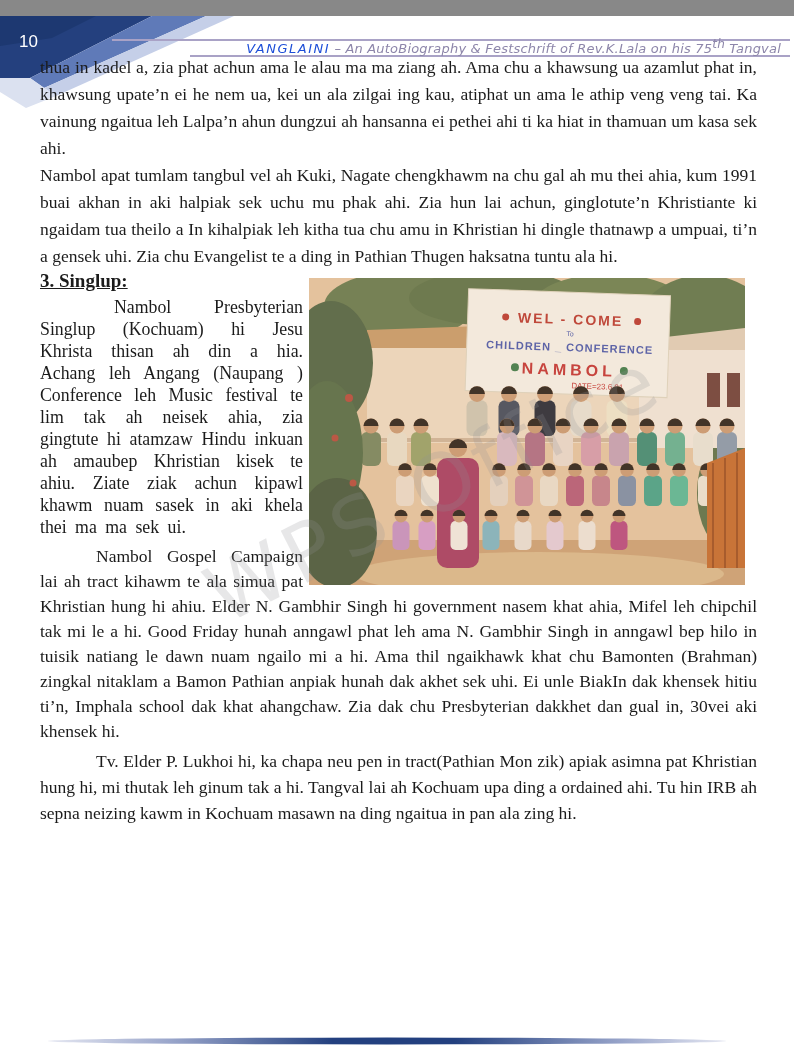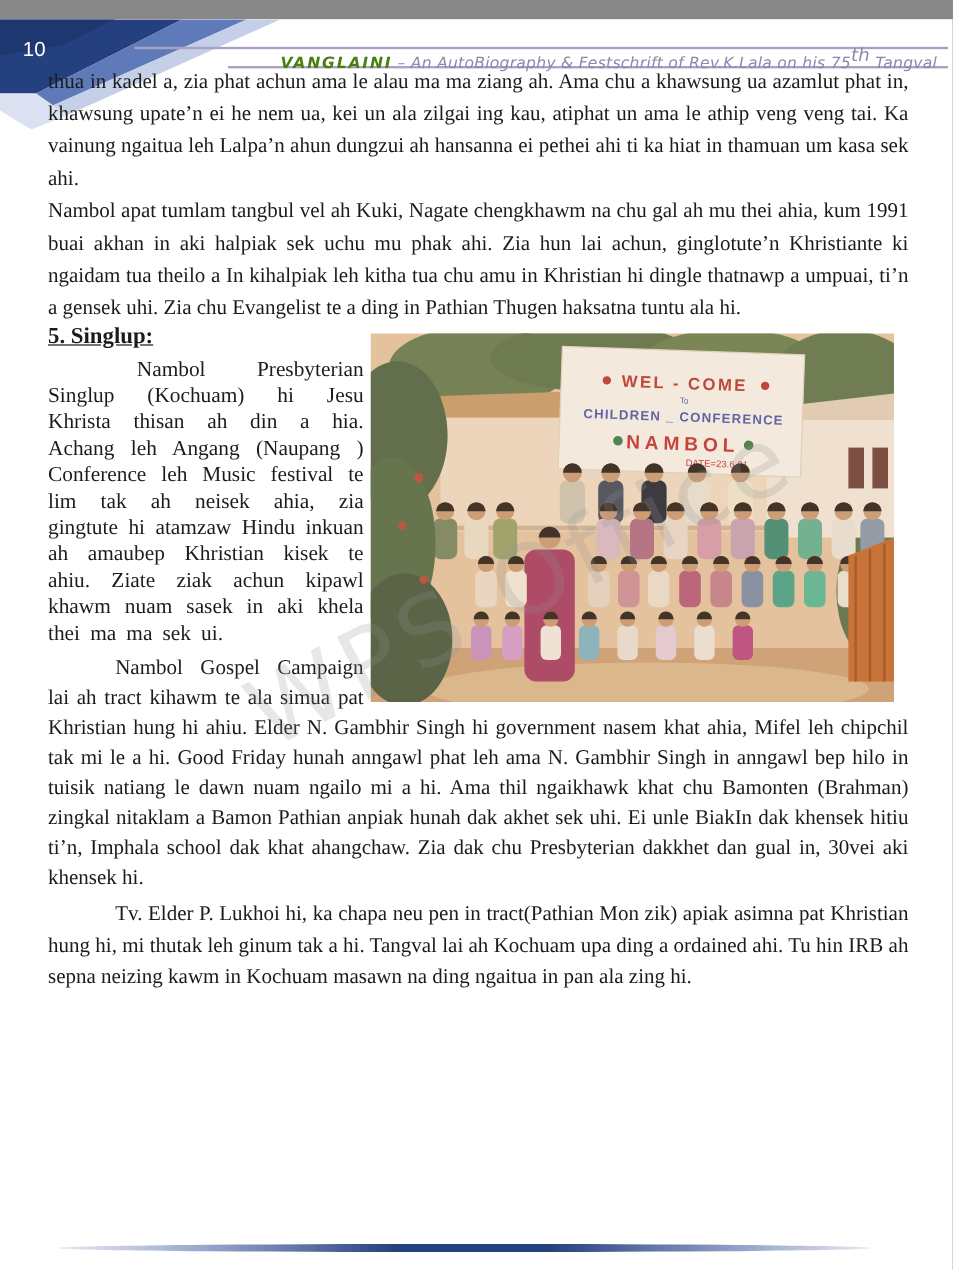--- a/index.html
+++ b/index.html
@@ -6,22 +6,22 @@
   .page{position:relative;width:794px;height:1058px;background:#ffffff;overflow:hidden;
         font-family:"Liberation Serif",serif;color:#1b1b1b;margin:16px auto;}
   
   .hdr-corner{position:absolute;top:0;left:0;width:240px;height:92px;}
   .page-num{position:absolute;top:16px;left:19px;color:#ffffff;
             font-family:"Liberation Sans",sans-serif;font-size:17px;}
   .rule-a{position:absolute;top:23px;left:112px;right:4px;height:2px;background:#a9a2c6;}
   .rule-b{position:absolute;top:39px;left:190px;right:4px;height:2px;background:#a9a2c6;}
   .hdr-title{position:absolute;top:21px;right:13px;font-family:"DejaVu Sans",sans-serif;
              font-size:13px;font-style:italic;color:#8d86aa;letter-spacing:.2px;white-space:nowrap;}
-  .hdr-title .brand{color:#4d7c0f;font-weight:bold;letter-spacing:1.5px;font-style:italic;}
-  .hdr-title sup{font-size:15px;}
+  .hdr-title .brand{color:#1d4ed8;font-weight:normal;letter-spacing:1.5px;font-style:italic;}
+  .hdr-title sup{font-size:12px;}
   
   main{position:relative;padding:38px 37px 0 40px;text-align:justify;
        font-size:17.5px;line-height:27px;}
   main p{margin:0;}
   .h2a{font-weight:bold;font-style:italic;font-size:19px;line-height:24px;
        text-decoration:underline;margin:2px 0 0;text-align:left;}
   .h3{font-weight:bold;font-size:19px;line-height:22px;text-decoration:underline;
       margin:0 0 4px;text-align:left;}
   .h4{font-weight:bold;font-size:19.5px;line-height:24px;margin:14px 0 4px;clear:both;
       text-align:left;letter-spacing:-0.2px;}
@@ -245,21 +245,21 @@
             <polygon points="398,185 436,170 436,290 398,290" fill="#c36a2a"></polygon>
             <line x1="404" y1="185" x2="404" y2="290" stroke="#9e4f1d" stroke-width="2"></line>
             <line x1="416" y1="180" x2="416" y2="290" stroke="#9e4f1d" stroke-width="2"></line>
             <line x1="428" y1="175" x2="428" y2="290" stroke="#9e4f1d" stroke-width="2"></line>
           </g>
 
           <rect x="0" y="0" width="436" height="307" fill="#eebfa8" opacity="0.12"></rect>
         </svg>
       </figure>
 
-      <div class="h3">5. Singlup:</div>
+      <div class="h3">3. Singlup:</div>
       <p class="wrap-text">Nambol Presbyterian Singlup (Kochuam) hi Jesu Khrista thisan ah din a hia. Achang leh Angang (Naupang ) Conference leh Music festival te lim tak ah neisek ahia, zia gingtute hi atamzaw Hindu inkuan ah amaubep Khristian kisek te ahiu. Ziate ziak achun kipawl khawm nuam sasek in aki khela thei ma ma sek ui.</p>
     </section>
 
     <p class="p4">Nambol Gospel Campaign lai ah tract kihawm te ala simua pat Khristian hung hi ahiu. Elder N. Gambhir Singh hi government nasem khat ahia, Mifel leh chipchil tak mi le a hi. Good Friday hunah anngawl phat leh ama N. Gambhir Singh in anngawl bep hilo in tuisik natiang le dawn nuam ngailo mi a hi. Ama thil ngaikhawk khat chu Bamonten (Brahman) zingkal nitaklam a Bamon Pathian anpiak hunah dak akhet sek uhi. Ei unle BiakIn dak khensek hitiu ti’n, Imphala school dak khat ahangchaw. Zia dak chu Presbyterian dakkhet dan gual in, 30vei aki khensek hi.</p>
     <p class="p5">Tv. Elder P. Lukhoi hi, ka chapa neu pen in tract(Pathian Mon zik) apiak asimna pat Khristian hung hi, mi thutak leh ginum tak a hi. Tangval lai ah Kochuam upa ding a ordained ahi. Tu hin IRB ah sepna neizing kawm in Kochuam masawn na ding ngaitua in pan ala zing hi.</p>
   </main>
 
   <div class="watermark">WPS Office</div>
 
   <footer class="ftr">

